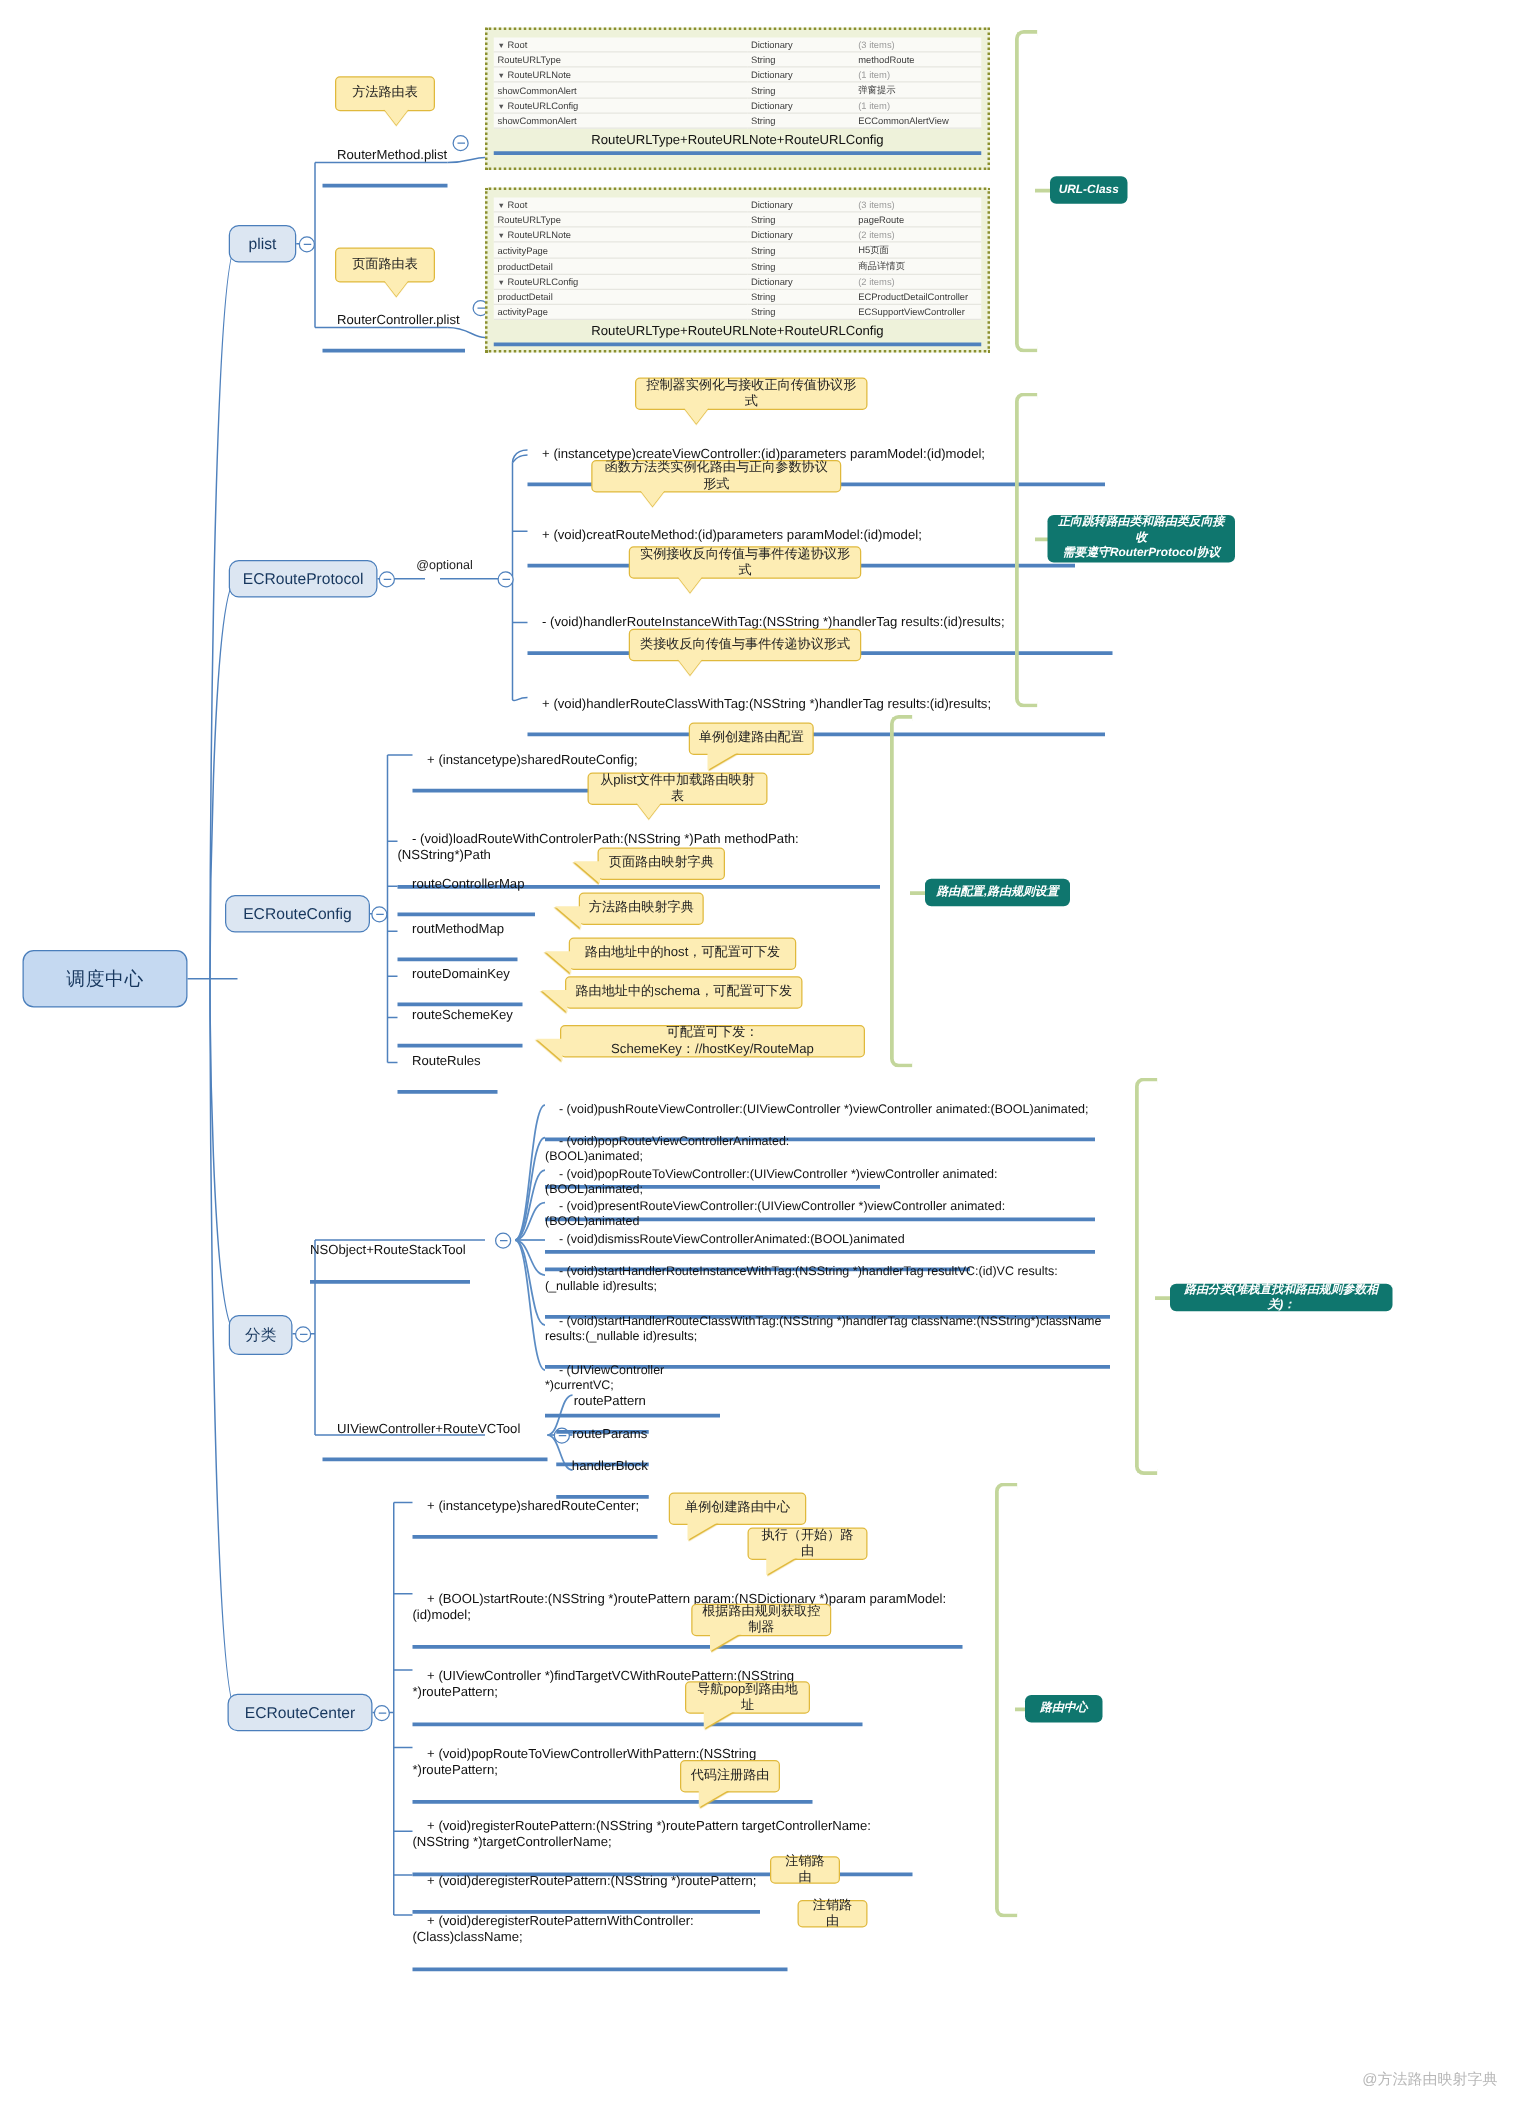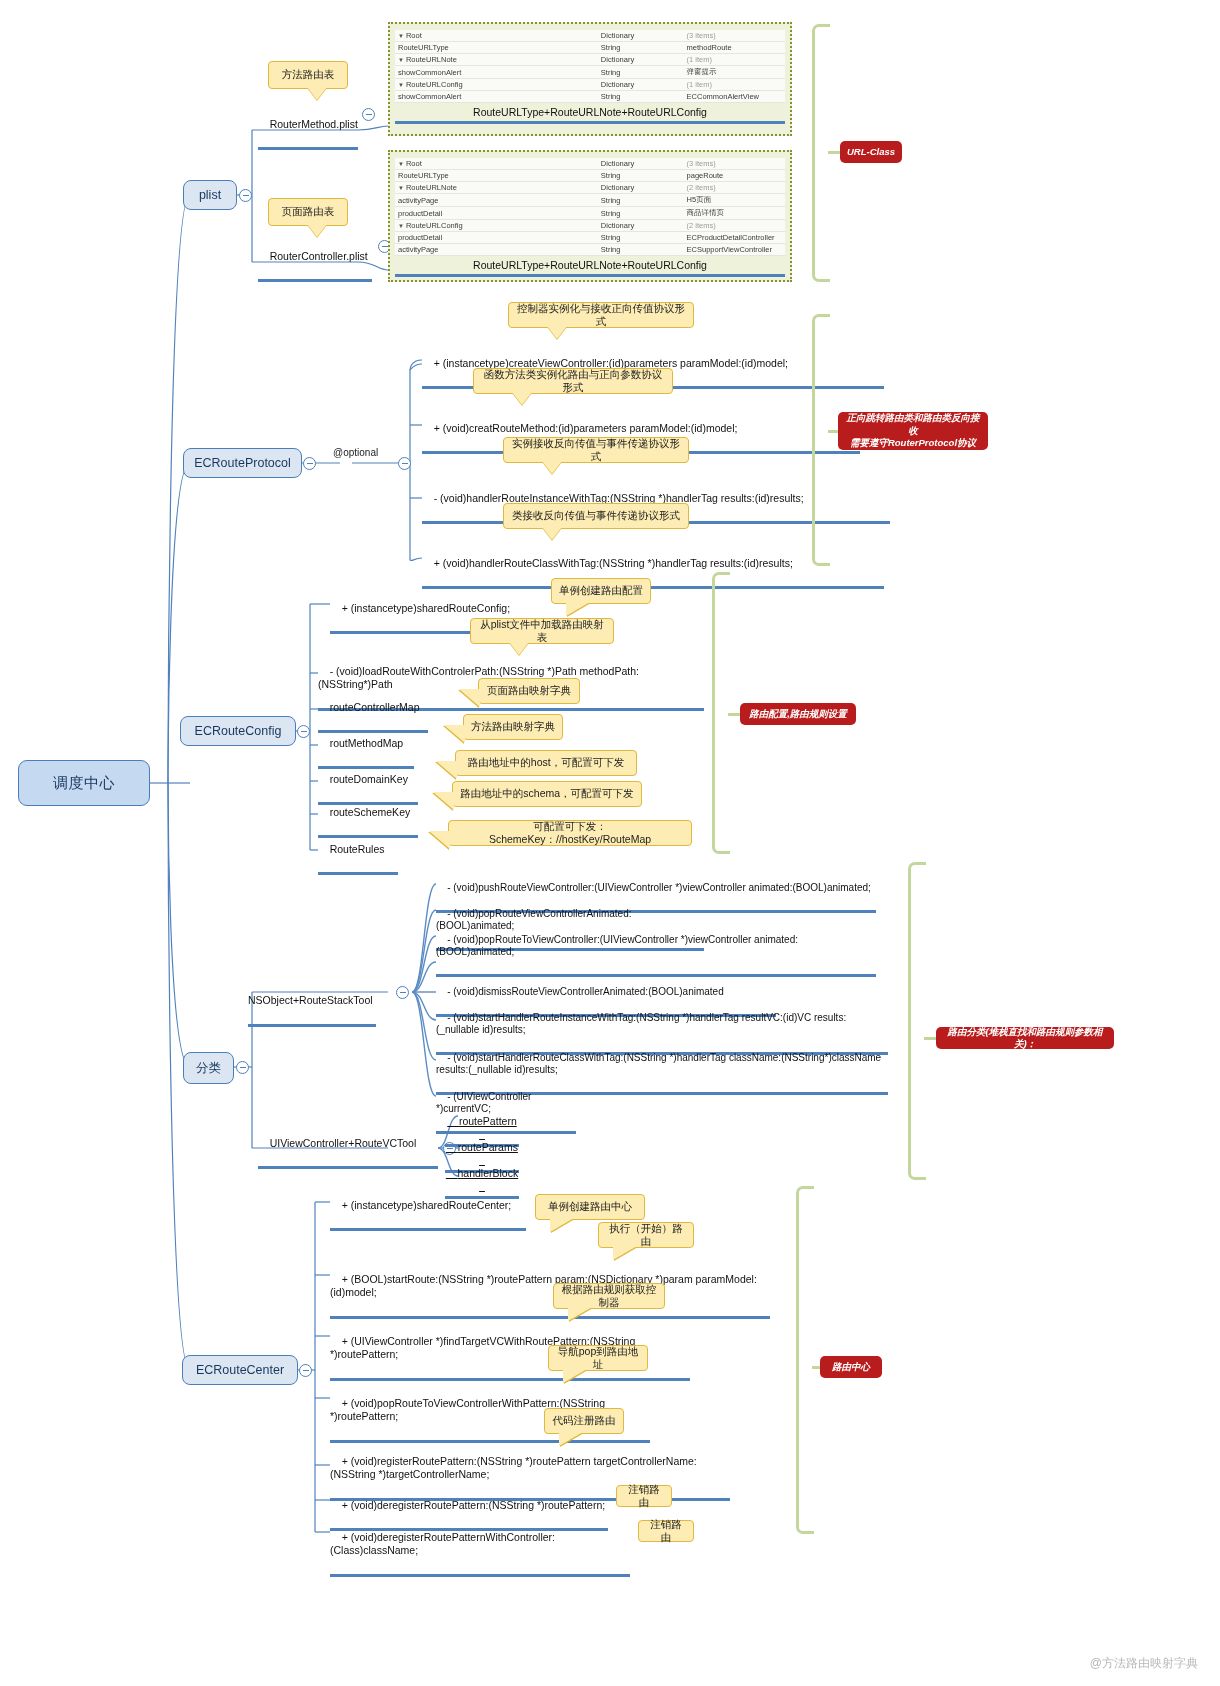--- a/index.html
+++ b/index.html
@@ -43,21 +43,21 @@
     color:#111;
     line-height:1.25;
     padding-bottom:3px;
     border-bottom:3px solid #4f81bd;
     white-space:pre-wrap;
   }
   .uline.small{font-size:10px;}
   .uline.ctr{text-align:center;}
 
   
-  .uline.thin{border-bottom-width:3px;text-decoration:underline;}
+  .uline.thin{border-bottom-width:3px;}
 
   
   .bubble{
     position:absolute;
     box-sizing:border-box;
     background:#fdedb4;
     border:1px solid #e0b93c;
     border-radius:4px;
     font-size:10.5px;
     color:#222;
@@ -92,21 +92,21 @@
     border-top:0 solid transparent;
     border-bottom:18px solid transparent;
     border-right:21px solid #fdedb4;
     filter:drop-shadow(-1px 1px 0 #e0b93c);
   }
 
   
   .glabel{
     position:absolute;
     box-sizing:border-box;
-    background:#b91c1c;
+    background:#0f766e;
     border-radius:5px;
     color:#fff;
     font-size:9.5px;
     font-style:italic;
     font-weight:bold;
     display:flex;align-items:center;justify-content:center;
     text-align:center;
     padding:3px 6px;
     line-height:1.3;
   }
@@ -499,20 +499,23 @@
 
   <div class="uline small" style="left:436px;top:869px;width:440px;">
     <span>- (void)pushRouteViewController:(UIViewController *)viewController animated:(BOOL)animated;</span>
   </div>
   <div class="uline small" style="left:436px;top:895px;width:268px;">
     <span>- (void)popRouteViewControllerAnimated:(BOOL)animated;</span>
   </div>
   <div class="uline small" style="left:436px;top:921px;width:440px;">
     <span>- (void)popRouteToViewController:(UIViewController *)viewController animated:(BOOL)animated;</span>
   </div>
+  <div class="uline small" style="left:436px;top:947px;width:440px;">
+    <span>- (void)presentRouteViewController:(UIViewController *)viewController animated:(BOOL)animated</span>
+  </div>
   <div class="uline small" style="left:436px;top:973px;width:340px;">
     <span>- (void)dismissRouteViewControllerAnimated:(BOOL)animated</span>
   </div>
   <div class="uline small" style="left:436px;top:999px;width:452px;">
     <span>- (void)startHandlerRouteInstanceWithTag:(NSString *)handlerTag resultVC:(id)VC results:(_nullable id)results;</span>
   </div>
   <div class="uline small" style="left:436px;top:1039px;width:452px;">
     <span>- (void)startHandlerRouteClassWithTag:(NSString *)handlerTag className:(NSString*)className results:(_nullable id)results;</span>
   </div>
   <div class="uline small" style="left:436px;top:1078px;width:140px;">

